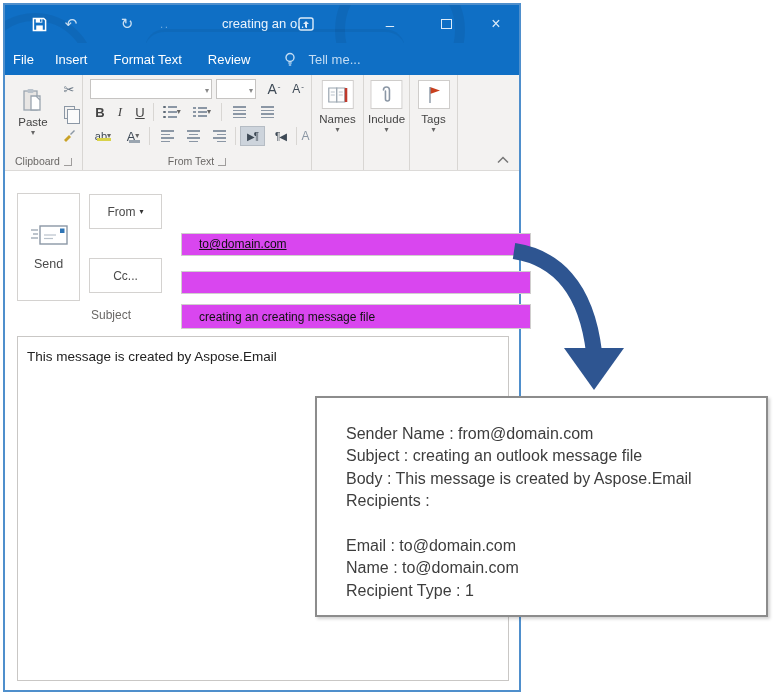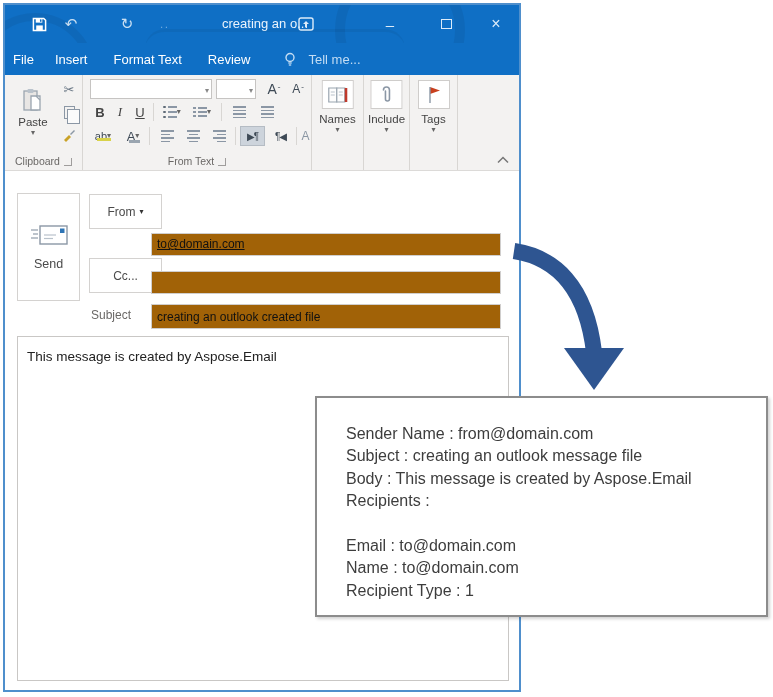--- a/index.html
+++ b/index.html
@@ -78,22 +78,22 @@
   .ribbon-collapse { position:absolute; right:10px; bottom:6px; color:#777; }
 
   
   .send-btn { position:absolute; left:12px; top:188px; width:63px; height:108px; background:#fff; border:1px solid #d4d2d0;
               display:flex; flex-direction:column; align-items:center; justify-content:center; gap:10px; }
   .send-label { font-size:12.5px; color:#4a4a4a; }
   .addr-btn { position:absolute; left:84px; width:73px; height:35px; background:#fff; border:1px solid #d4d2d0;
               display:flex; align-items:center; justify-content:center; font-size:12px; color:#4a4a4a; gap:4px; }
   .from-btn { top:189px; } .to-btn { top:226px; } .cc-btn { top:253px; }
   .fcaret { font-size:8px; color:#333; }
-  .field { position:absolute; left:146px; width:350px; background:#a16207; border:1px solid #d0cecd; font-size:12px; color:#111;
-           padding:3px 5px 0 5px; }
+  .field { position:absolute; left:176px; width:350px; background:#d946ef; border:1px solid #d0cecd; font-size:12px; color:#111;
+           padding:3px 5px 0 17px; }
   .to-field { top:228px; height:23px; }
   .cc-field { top:266px; height:23px; }
   .subj-label { position:absolute; left:86px; top:303px; font-size:12px; color:#6a6866; }
   .subj-field { top:299px; height:25px; padding-top:5px; }
   .addr-text { text-decoration:underline; }
 
   
   .bodybox { position:absolute; left:12px; top:331px; width:492px; height:345px; background:#fff; border:1px solid #c9c7c5; }
   .bodytext { position:absolute; left:9px; top:12px; font-size:13.5px; color:#222; }
 
@@ -404,21 +404,21 @@
       <span>From</span>
       <span class="fcaret">▾</span>
     </div>
     <div class="field to-field">
       <span class="addr-text">to@domain.com</span>
     </div>
     <div class="addr-btn cc-btn">Cc...</div>
     <div class="field cc-field"></div>
 
     <div class="subj-label">Subject</div>
-    <div class="field subj-field">creating an outlook created file</div>
+    <div class="field subj-field">creating an creating message file</div>
 
     <div class="bodybox">
       <div class="bodytext">This message is created by Aspose.Email</div>
     </div>
   </div>
 
   <div class="callout">
     <div class="line">Sender Name : from@domain.com</div>
     <div class="line">Subject : creating an outlook message file</div>
     <div class="line">Body : This message is created by Aspose.Email</div>

